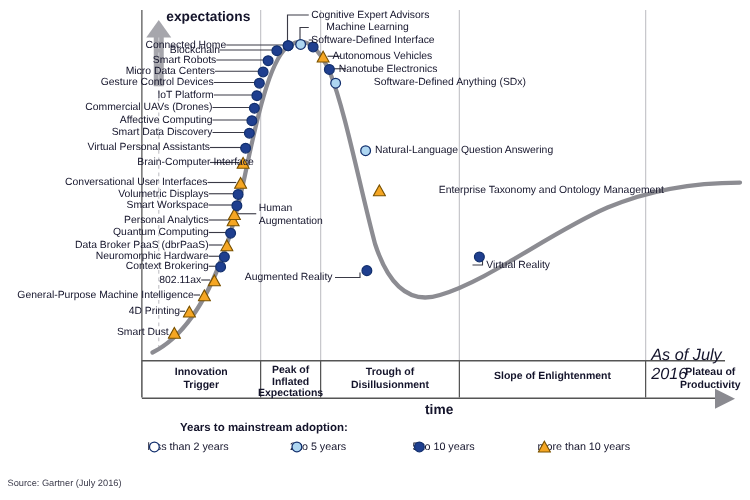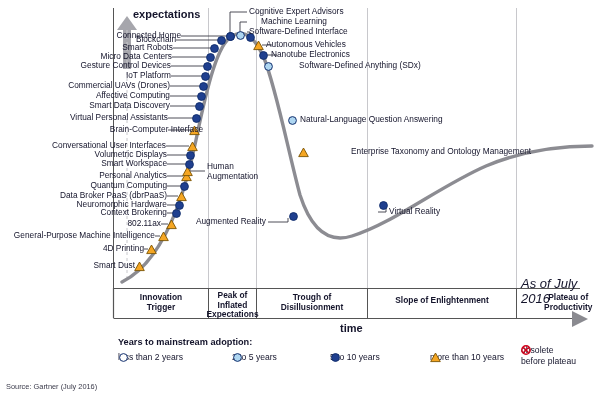--- a/index.html
+++ b/index.html
@@ -8,21 +8,21 @@
   .chart{position:absolute;inset:0;}
   svg{position:absolute;left:0;top:0;}
   .lbl{position:absolute;font-size:8.3px;line-height:9.4px;white-space:nowrap;color:#14142b;}
   .lbl.r{text-align:right;transform:translate(-100%,-50%);}
   .lbl.l{text-align:center;transform:translate(0,-50%);}
   .lbl.l2{text-align:left;transform:translate(0,-50%);line-height:10px;white-space:normal;width:70px;}
   .axis-title{position:absolute;font-size:11px;font-weight:bold;color:#14142b;}
   .phase{position:absolute;text-align:center;font-size:8.4px;font-weight:bold;
          line-height:9.6px;color:#14142b;transform:translate(-50%,0);}
   .asof{position:absolute;font-size:13px;color:#14142b;font-style:italic;}
-  .legend-title{position:absolute;font-size:9.2px;font-weight:bold;color:#14142b;}
+  .legend-title{position:absolute;font-size:9.2px;font-weight:bold;color:#14142b;margin-left:26px;}
   .leg{position:absolute;font-size:8.6px;color:#14142b;white-space:nowrap;}
   .leg-ob{position:absolute;font-size:8.6px;line-height:10.5px;color:#14142b;}
   .source{position:absolute;font-size:7.4px;color:#3a3a4a;}
   .mk{position:absolute;}
 </style>
 </head>
 <body>
 
 <div class="chart">
 
@@ -354,27 +354,16 @@
         <span>5 to 10 years</span>
       </div>
       <div class="leg" style="left: 430px; top: 352px; display: flex; align-items: center; gap: 4px;">
         <svg width="11" height="11">
           <polygon points="5.5,1 10.3,9.6 0.7,9.6" fill="#f5a623" stroke="#7a5200" stroke-width="0.9"></polygon>
         </svg>
         <span>more than 10 years</span>
       </div>
     </div>
 
-<div class="leg-ob" style="left:521px;top:345px;">
-  <div>obsolete</div>
-  <div style="display:flex;align-items:center;gap:4px;">
-    <svg width="10" height="10">
-      <circle cx="5" cy="5" r="4.2" fill="none" stroke="#d0021b" stroke-width="1.4"></circle>
-      <line x1="2.3" y1="2.3" x2="7.7" y2="7.7" stroke="#d0021b" stroke-width="1.4"></line>
-      <line x1="7.7" y1="2.3" x2="2.3" y2="7.7" stroke="#d0021b" stroke-width="1.4"></line>
-    </svg>
-    <span>before plateau</span>
-  </div>
+
+<div class="source" style="left:6px;top:382px;">Source: Gartner (July 2016)</div>
+
 </div>
 
-<div class="source" style="left:6px;top:382px;">Source: Gartner (July 2016)</div>
-
-</div>
-
 </body></html>

